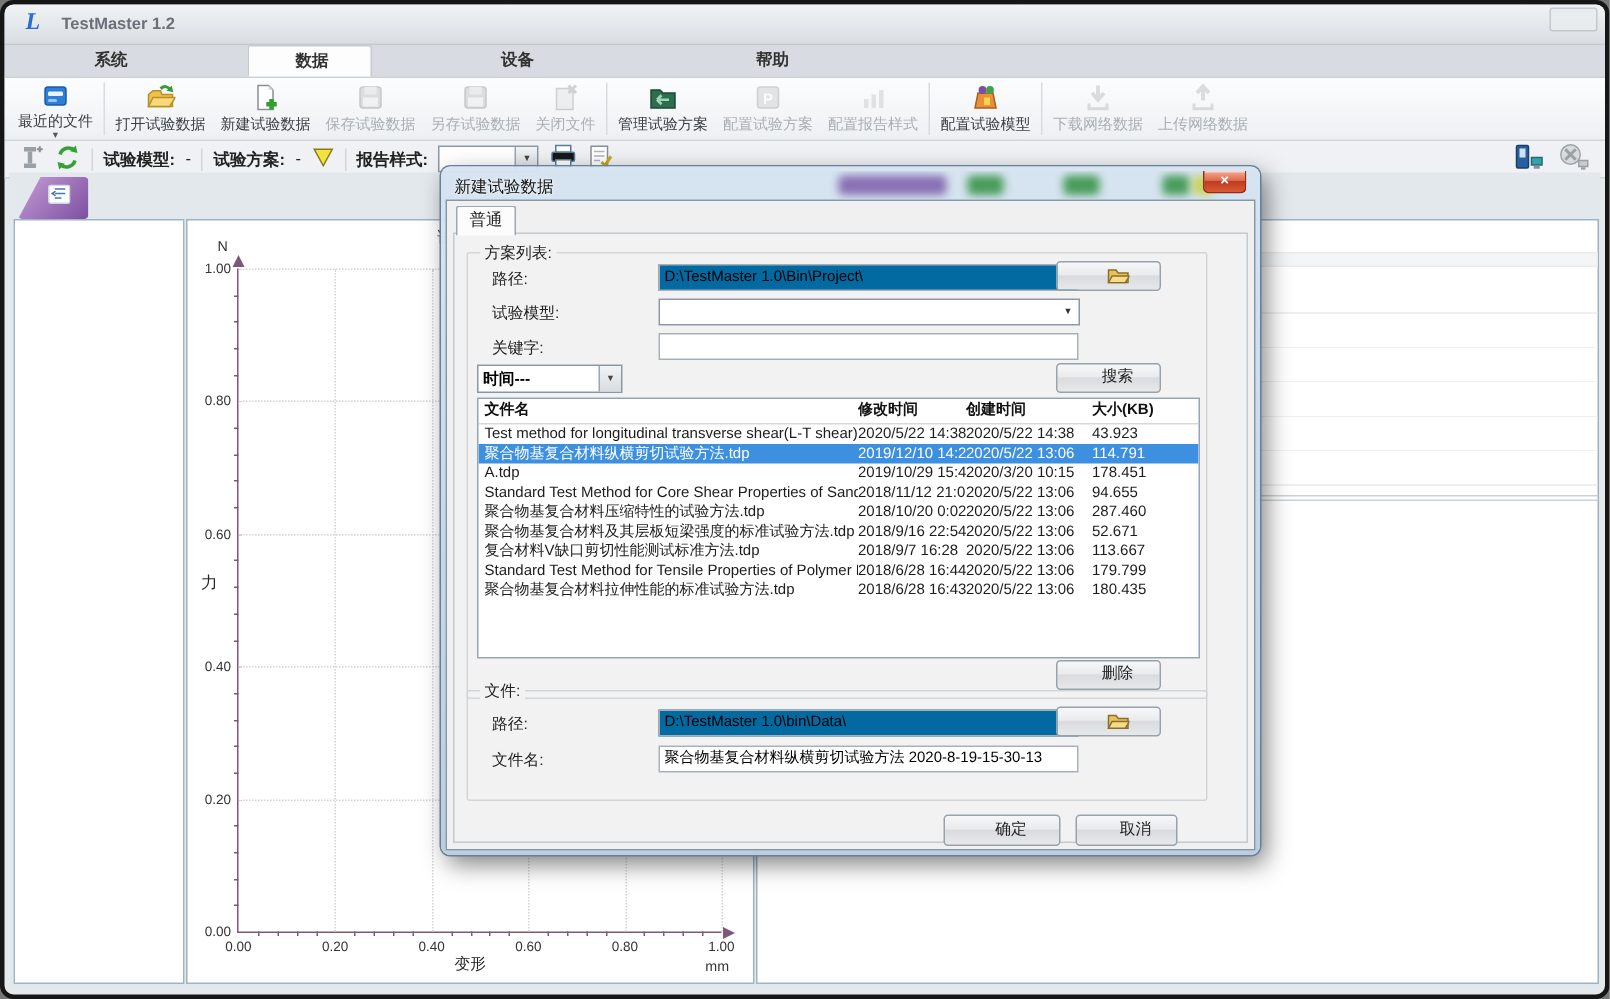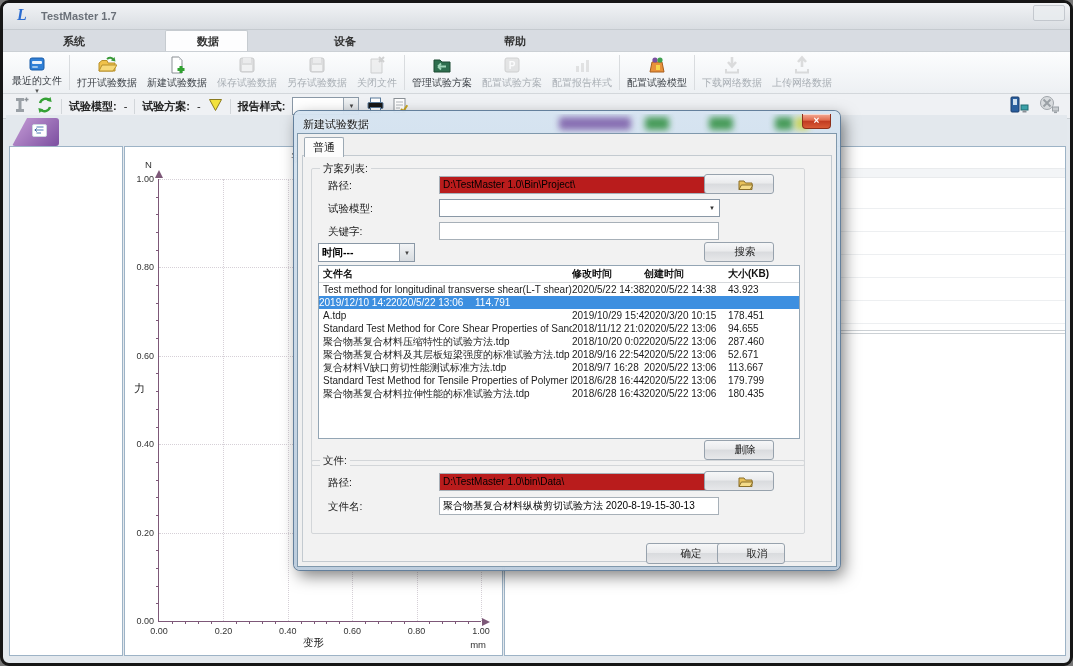--- a/index.html
+++ b/index.html
@@ -6,21 +6,21 @@
   .stage{position:relative;width:1073px;height:666px;font-family:"Liberation Sans","DejaVu Sans",sans-serif;}
   .window{position:absolute;inset:0;border:3px solid #161616;border-radius:9px;overflow:hidden;background:#e4e9ee;}
 
   
   .titlebar{position:relative;height:26px;background:linear-gradient(#f1f3f5,#d9dde2);border-bottom:1px solid #c5cacf;}
   .logo{position:absolute;left:14px;top:3px;font-size:16px;font-weight:bold;font-style:italic;color:#2a6cd0;font-family:"Liberation Serif",serif;}
   .apptitle{position:absolute;left:38px;top:7px;font-size:11px;font-weight:bold;color:#6a7078;}
   .winctl{position:absolute;right:5px;top:2px;width:30px;height:14px;background:#e9ecef;border:1px solid #b8bec4;border-radius:2px;opacity:.75;}
 
   
-  .menubar{position:relative;height:21px;background:#d8dce2;border-bottom:1px solid #cbd0d5;display:flex;align-items:center;}
+  .menubar{position:relative;height:21px;background:#d8dce2;border-bottom:1px solid #cbd0d5;display:flex;align-items:flex-start;}
   .menu-tab{height:20px;line-height:20px;padding:0 28px;font-size:11px;font-weight:bold;color:#333;}
   .menu-tab.active{background:#fdfdfe;border:1px solid #c6cbd0;border-bottom:none;border-radius:2px 2px 0 0;padding-left:31px;}
   .mt0{margin-left:32px;} .mt1{margin-left:52px;} .mt2{margin-left:58px;} .mt3{margin-left:92px;}
 
   
   .ribbon{height:41px;background:linear-gradient(#fcfdfe,#edf0f3);border-bottom:1px solid #d3d7db;display:flex;align-items:stretch;padding-left:4px;}
   .ribbon-sep{width:1px;background:#d9dcdf;margin:3px 2px;}
   .ribbon-btn{display:flex;flex-direction:column;align-items:center;padding:1px 5px 0;position:relative;}
   .ribbon-btn .icon-box{height:23px;display:flex;align-items:center;justify-content:center;}
   .ribbon-btn .lbl{font-size:10px;color:#3a3f45;white-space:nowrap;}
@@ -71,42 +71,42 @@
   .dlg-close{position:absolute;right:6px;top:0;width:29px;height:15px;background:linear-gradient(#f5ac95,#e06a4c 45%,#c03a20 50%,#d95b36);border:1px solid #8d2f1a;border-top:none;border-radius:0 0 4px 4px;color:#fff;font-size:10px;font-weight:bold;text-align:center;line-height:13px;box-shadow:inset 0 1px 0 rgba(255,255,255,.55);box-sizing:border-box;}
   .dlg-body{position:absolute;left:3px;right:3px;top:22px;bottom:3px;background:#f0f0f0;border:1px solid #7f98ac;}
   .dlg-tab{position:absolute;left:6px;top:3px;width:38px;height:19px;background:#fcfcfc;border:1px solid #9ca9b4;border-bottom:none;border-radius:2px 2px 0 0;font-size:11px;text-align:center;line-height:18px;color:#222;z-index:2;}
   .dlg-content{position:absolute;left:4px;right:4px;top:21px;bottom:4px;background:#f2f2f2;border:1px solid #c3cad0;}
   .grp{position:absolute;border:1px solid #d3d6d9;border-radius:2px;}
   .grp-legend{position:absolute;top:-7px;left:8px;background:#f2f2f2;padding:0 3px;font-size:10.5px;color:#222;}
   .grp1{left:8px;right:26px;top:12px;height:296px;}
   .grp2{left:8px;right:26px;top:304px;height:72px;}
   .flabel{position:absolute;font-size:10.5px;color:#222;}
   .txt{position:absolute;height:16px;background:#fff;border:1px solid #a7b0b8;font-size:10px;line-height:16px;padding:0 3px;white-space:nowrap;overflow:hidden;box-sizing:content-box;}
-  .txt.ro{background:#b91c1c;}
+  .txt.ro{background:#0369a1;}
   .win-btn{position:absolute;background:linear-gradient(#f6f7f8,#eaebed 45%,#d9dbde 50%,#e7e8ea);border:1px solid #97a2ad;border-radius:3px;font-size:10.5px;color:#222;text-align:center;padding-left:12px;}
   .ftable{position:absolute;left:6px;top:96px;width:480px;height:172px;background:#fff;border:1px solid #93a5b4;font-size:10px;overflow:hidden;}
   .fhead{display:flex;height:16px;line-height:16px;font-weight:bold;border-bottom:1px solid #d6d9dc;color:#111;}
   .frow{display:flex;height:13px;line-height:13px;color:#1c1c1c;}
   .frow.selected{background:#3d8fe0;color:#fff;}
   .fc{white-space:nowrap;overflow:hidden;box-sizing:border-box;}
   .fcol-name{width:253px;padding-left:4px;}
   .fcol-mod{width:72px;}
   .fcol-cre{width:84px;}
   .fcol-size{width:65px;text-align:left;padding-right:6px;}
   .mini-folder{display:inline-block;vertical-align:middle;}
 </style>
 </head>
 <body>
 
 <div class="stage">
  <div class="window">
 
   <div class="titlebar">
     <span class="logo">L</span>
-    <span class="apptitle">TestMaster 1.7</span>
+    <span class="apptitle">TestMaster 1.2</span>
     <div class="winctl"></div>
   </div>
 
   <div class="menubar">
     <div class="menu-tab mt0">系统</div>
     <div class="menu-tab mt1 active">数据</div>
     <div class="menu-tab mt2">设备</div>
     <div class="menu-tab mt3">帮助</div>
   </div>
 
@@ -427,20 +427,21 @@
               <div class="fc fcol-size">大小(KB)</div>
             </div>
             <div>
                   <div class="frow">
                     <div class="fc fcol-name">Test method for longitudinal transverse shear(L-T shear) Properties of...</div>
                     <div class="fc fcol-mod">2020/5/22 14:38</div>
                     <div class="fc fcol-cre">2020/5/22 14:38</div>
                     <div class="fc fcol-size">43.923</div>
                   </div>
                   <div class="frow selected">
+                    <div class="fc fcol-name">聚合物基复合材料纵横剪切试验方法.tdp</div>
                     <div class="fc fcol-mod">2019/12/10 14:23</div>
                     <div class="fc fcol-cre">2020/5/22 13:06</div>
                     <div class="fc fcol-size">114.791</div>
                   </div>
                   <div class="frow">
                     <div class="fc fcol-name">A.tdp</div>
                     <div class="fc fcol-mod">2019/10/29 15:43</div>
                     <div class="fc fcol-cre">2020/3/20 10:15</div>
                     <div class="fc fcol-size">178.451</div>
                   </div>
@@ -491,20 +492,20 @@
           <span class="flabel" style="left:16px;top:15px">路径:</span>
           <div class="txt ro" style="left:127px;top:12px;width:272px">D:\TestMaster 1.0\bin\Data\</div>
           <div class="win-btn" style="right:30px;top:10px;width:56px;height:18px;line-height:17px"><svg class="mini-folder" width="15" height="11">
                   <path d="M1 2 h5 l1.5 2 H14 v6.5 H1 z" fill="#e8c15a" stroke="#8a6f2a"></path>
                   <path d="M1 10.5 l2.4 -4.5 H15 l-2.8 4.5 z" fill="#f5dc8a" stroke="#8a6f2a"></path>
                 </svg></div>
           <span class="flabel" style="left:16px;top:39px">文件名:</span>
           <div class="txt" style="left:127px;top:36px;width:272px">聚合物基复合材料纵横剪切试验方法 2020-8-19-15-30-13</div>
         </div>
 
-        <div class="win-btn" style="left:343px;top:387px;width:64px;height:19px;line-height:18px">确定</div>
+        <div class="win-btn" style="left:326px;top:387px;width:64px;height:19px;line-height:18px">确定</div>
         <div class="win-btn" style="left:414px;top:387px;width:54px;height:19px;line-height:18px">取消</div>
       </div>
     </div>
   </div>
 
  </div>
 </div>
 
 </body></html>

